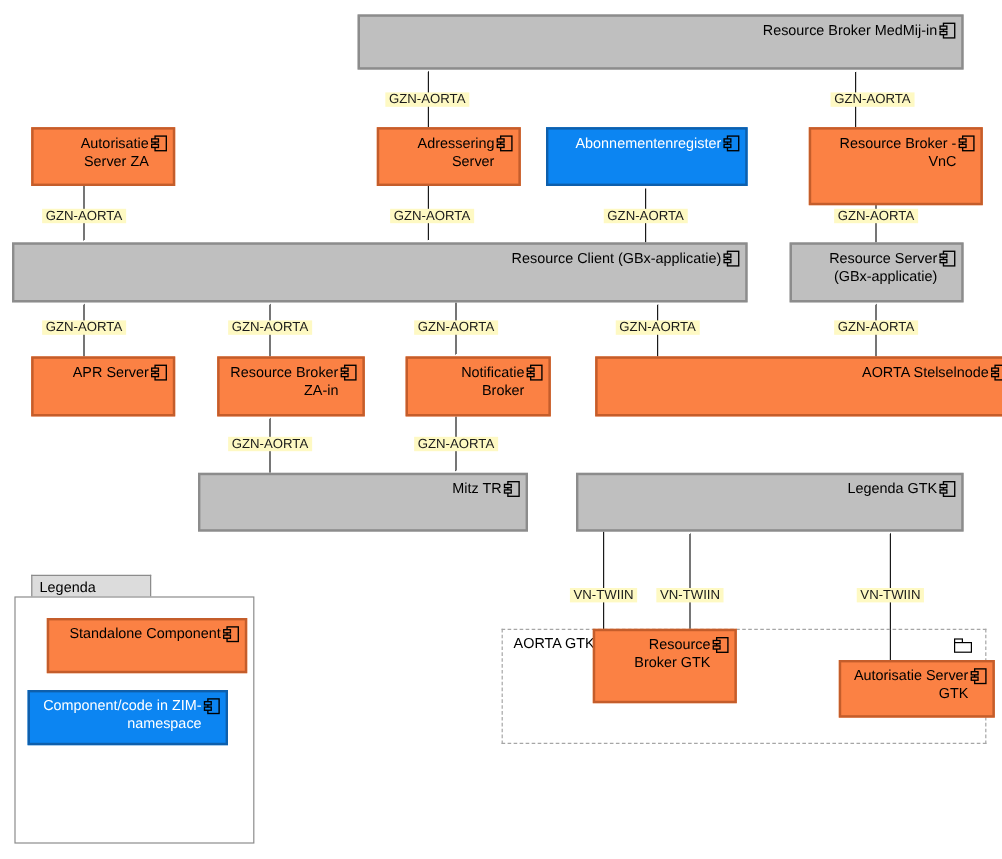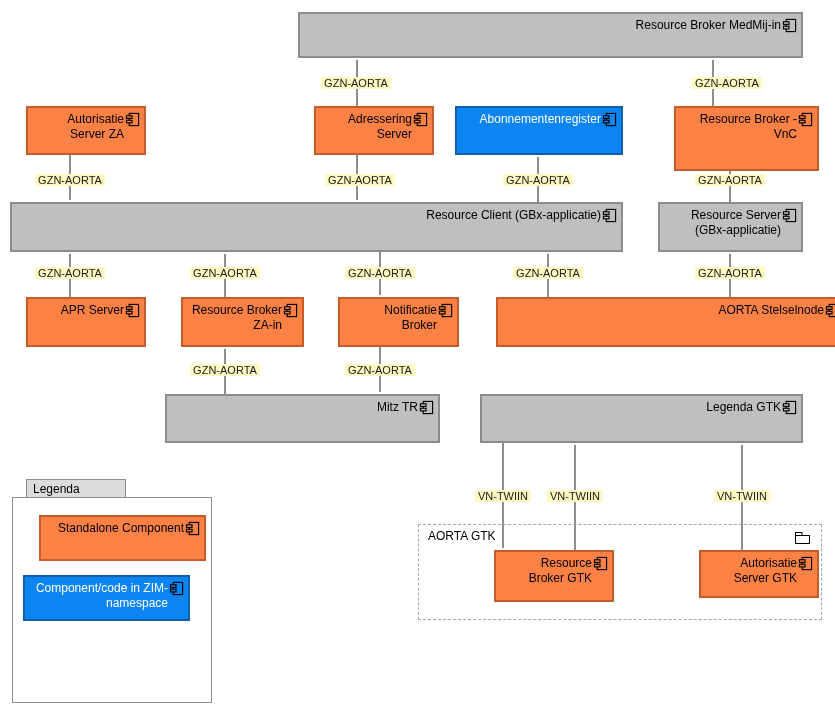--- a/index.html
+++ b/index.html
@@ -206,32 +206,32 @@
     <span>Legenda GTK</span>
     <span class="icon">
       <svg width="15" height="15" viewBox="0 0 16 16">
           <rect class="cmain" x="4.5" y="1.5" width="10" height="13"></rect>
           <rect class="ctab" x="1.5" y="4" width="6" height="2.8"></rect>
           <rect class="ctab" x="1.5" y="8.8" width="6" height="2.8"></rect>
         </svg>
     </span>
   </div>
 
-  <div class="node orange" style="left:478px;top:550px;width:120px;height:52px">
+  <div class="node orange" style="left:478px;top:524px;width:120px;height:62px">
     <span>Resource Broker GTK</span>
     <span class="icon">
       <svg width="15" height="15" viewBox="0 0 16 16">
           <rect class="cmain" x="4.5" y="1.5" width="10" height="13"></rect>
           <rect class="ctab" x="1.5" y="4" width="6" height="2.8"></rect>
           <rect class="ctab" x="1.5" y="8.8" width="6" height="2.8"></rect>
         </svg>
     </span>
   </div>
 
-  <div class="node orange" style="left:683px;top:550px;width:120px;height:48px">
+  <div class="node orange" style="left:683px;top:550px;width:130px;height:48px">
     <span>Autorisatie Server GTK</span>
     <span class="icon">
       <svg width="15" height="15" viewBox="0 0 16 16">
           <rect class="cmain" x="4.5" y="1.5" width="10" height="13"></rect>
           <rect class="ctab" x="1.5" y="4" width="6" height="2.8"></rect>
           <rect class="ctab" x="1.5" y="8.8" width="6" height="2.8"></rect>
         </svg>
     </span>
   </div>
 

